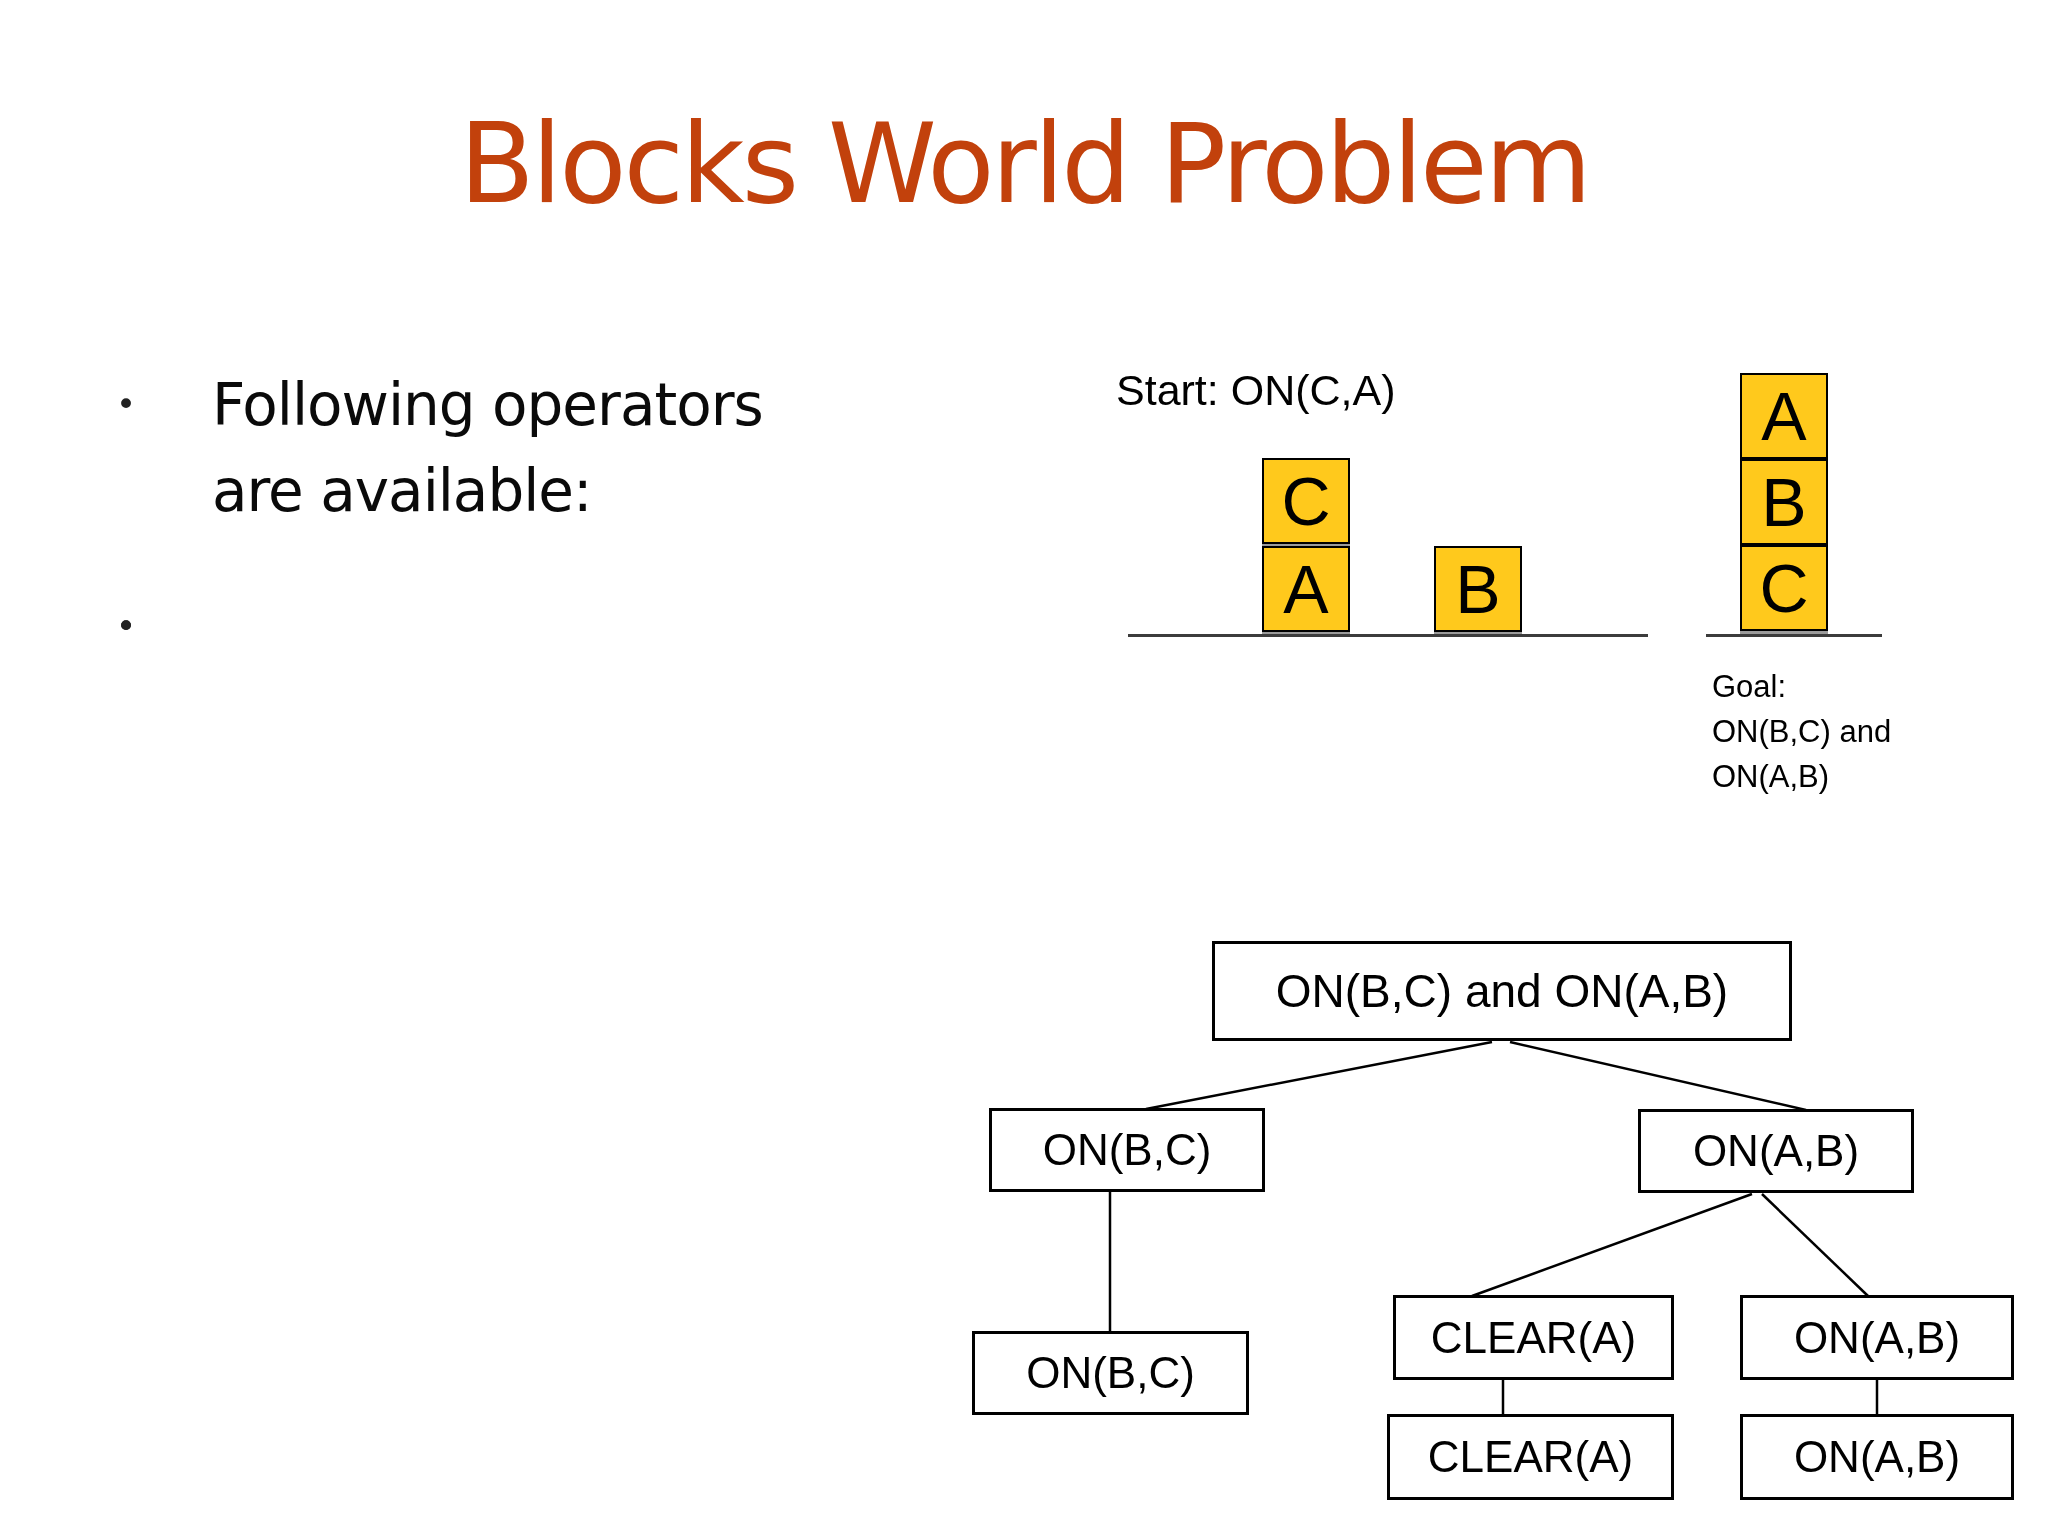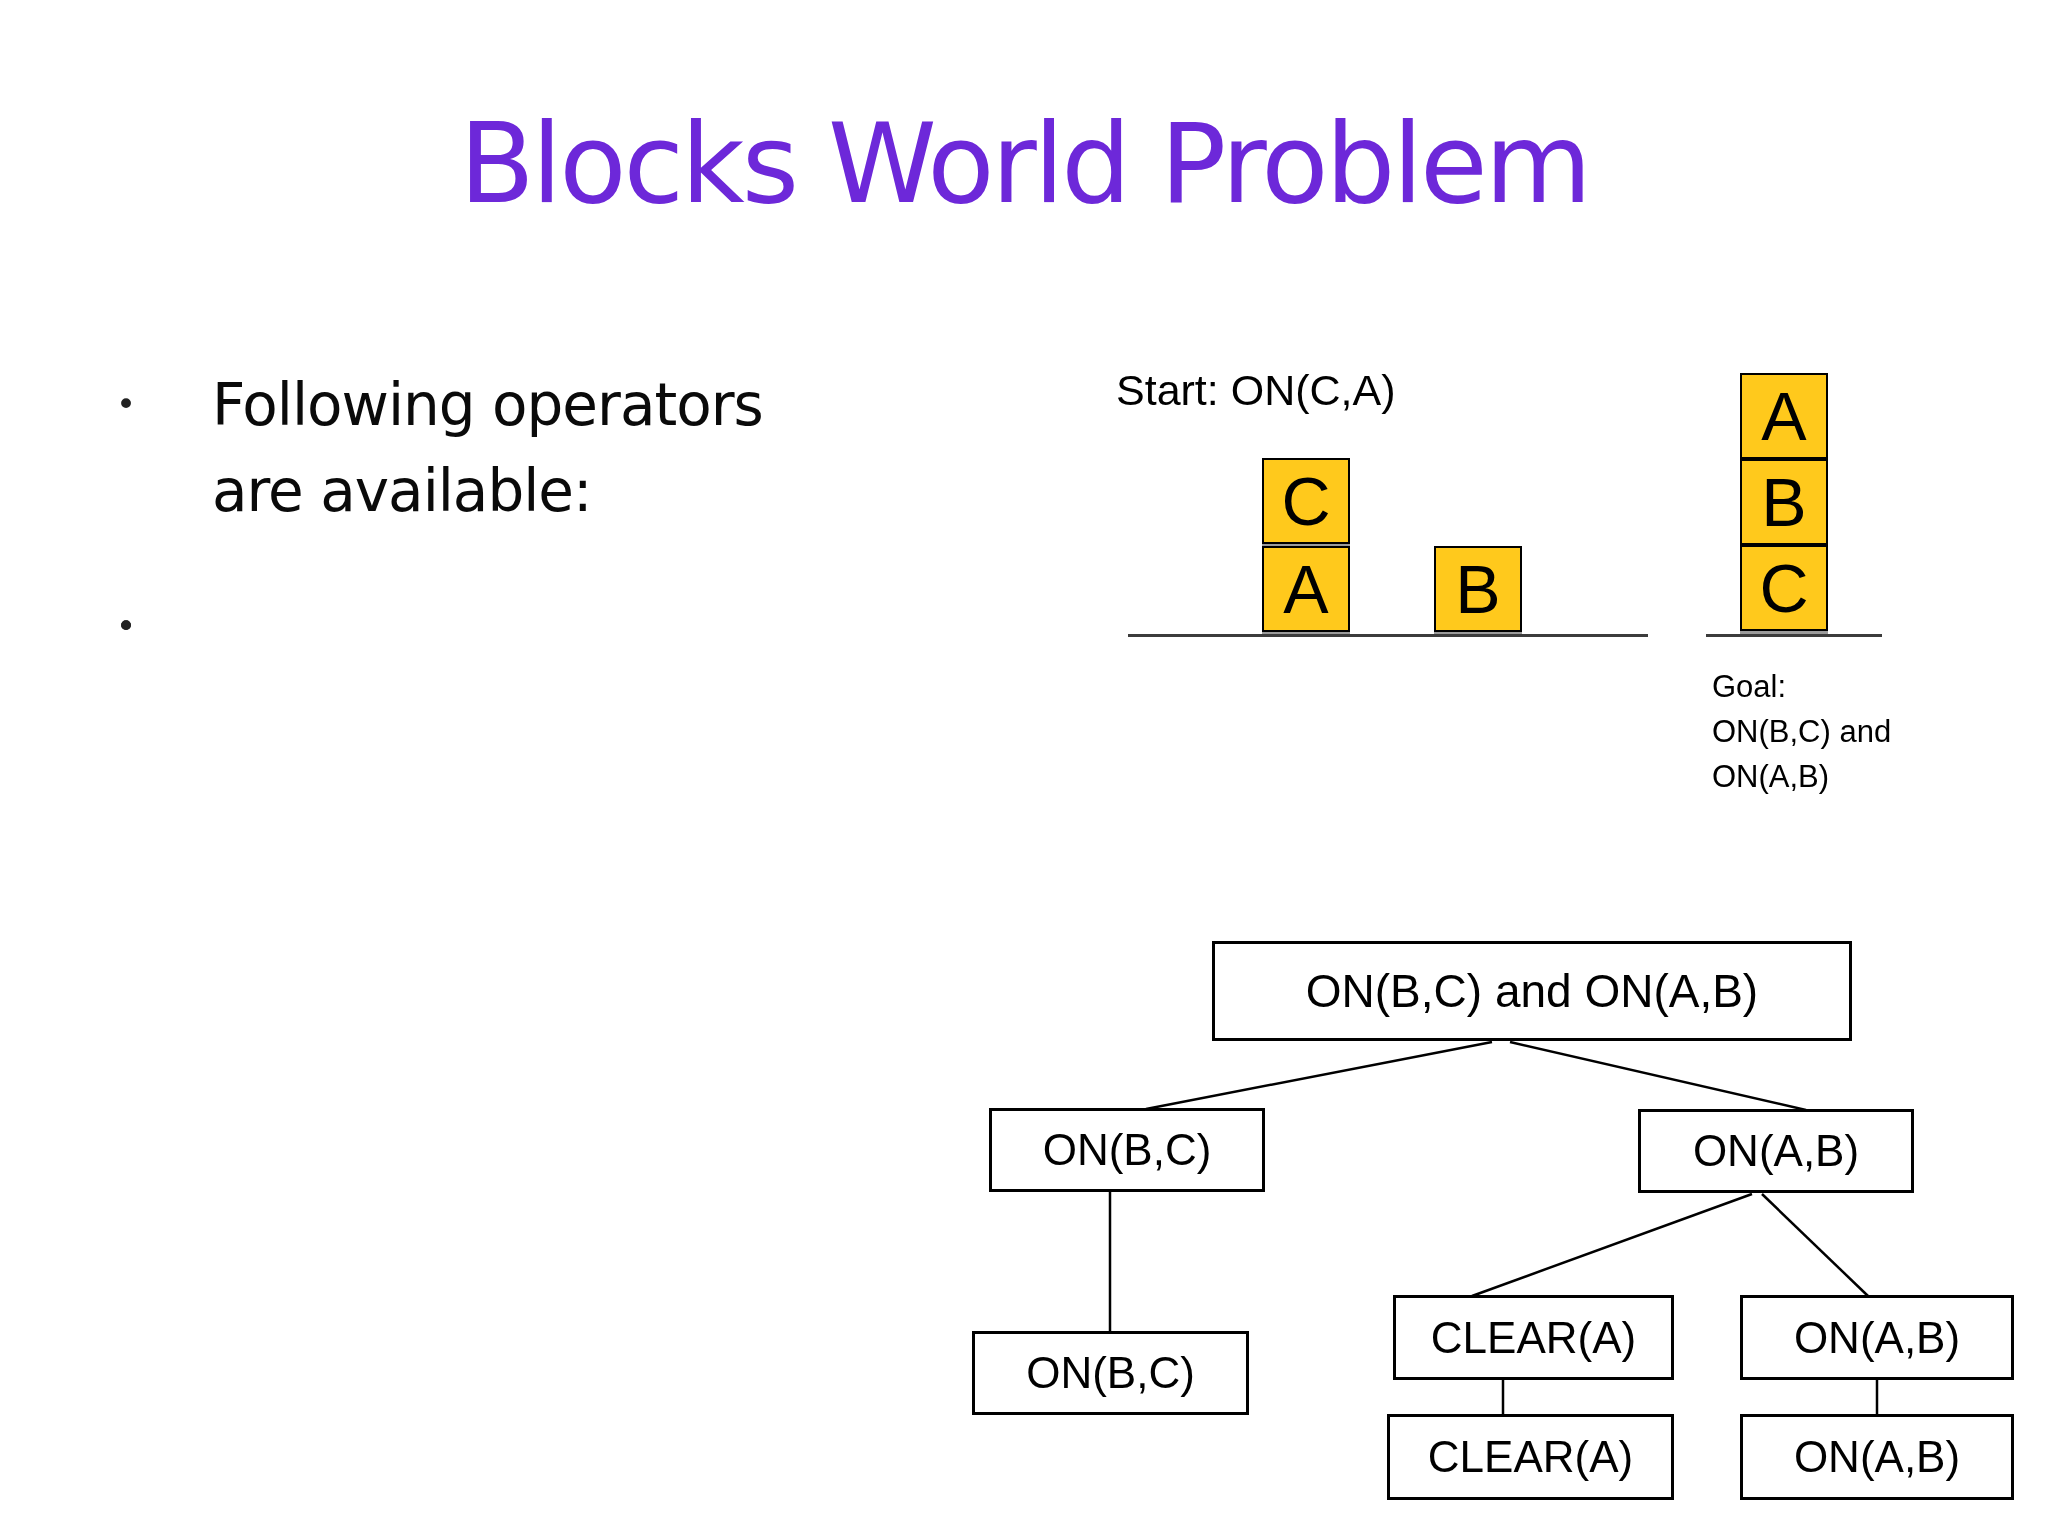--- a/index.html
+++ b/index.html
@@ -10,21 +10,21 @@
     overflow:hidden;
     font-family:"DejaVu Sans",sans-serif;
     color:#000;
   }
   
   #title{
     position:absolute;left:0;top:100px;width:2048px;
     text-align:center;
     font-size:110px;
     letter-spacing:-3px;
-    color:#6d28d9;
+    color:#c2410c;
   }
   
   #bullets{position:absolute;left:112px;top:362px;width:930px;}
   .bullet-item{position:relative;padding-left:100px;margin-bottom:50px;}
   .bullet-dot{
     position:absolute;left:4px;top:22px;
     font-size:34px;color:#222;
   }
   .bullet-text{
     font-size:58px;line-height:86px;
@@ -54,21 +54,21 @@
     white-space:pre-line;color:#000;
   }
   
   .tbox{
     position:absolute;box-sizing:border-box;
     background:#fff;border:3px solid #000;
     display:flex;align-items:center;justify-content:center;
     font-family:"Liberation Sans",sans-serif;
     font-size:44px;color:#000;white-space:nowrap;
   }
-  #tree-root  {left:1212px;top:941px;width:640px;height:100px;font-size:46px;}
+  #tree-root  {left:1212px;top:941px;width:580px;height:100px;font-size:46px;}
   #tree-left  {left:989px; top:1108px;width:276px;height:84px;}
   #tree-right {left:1638px;top:1109px;width:276px;height:84px;}
   #tree-left-leaf {left:972px;top:1331px;width:277px;height:84px;}
   #tree-clear-upper{left:1393px;top:1295px;width:281px;height:85px;}
   #tree-onab-upper {left:1740px;top:1295px;width:274px;height:85px;}
   #tree-clear-leaf {left:1387px;top:1414px;width:287px;height:86px;}
   #tree-onab-leaf  {left:1740px;top:1414px;width:274px;height:86px;}
   #connectors{position:absolute;left:0;top:0;width:2048px;height:1536px;pointer-events:none;}
   #connectors line{stroke:#000;stroke-width:2.5;}
 </style>

